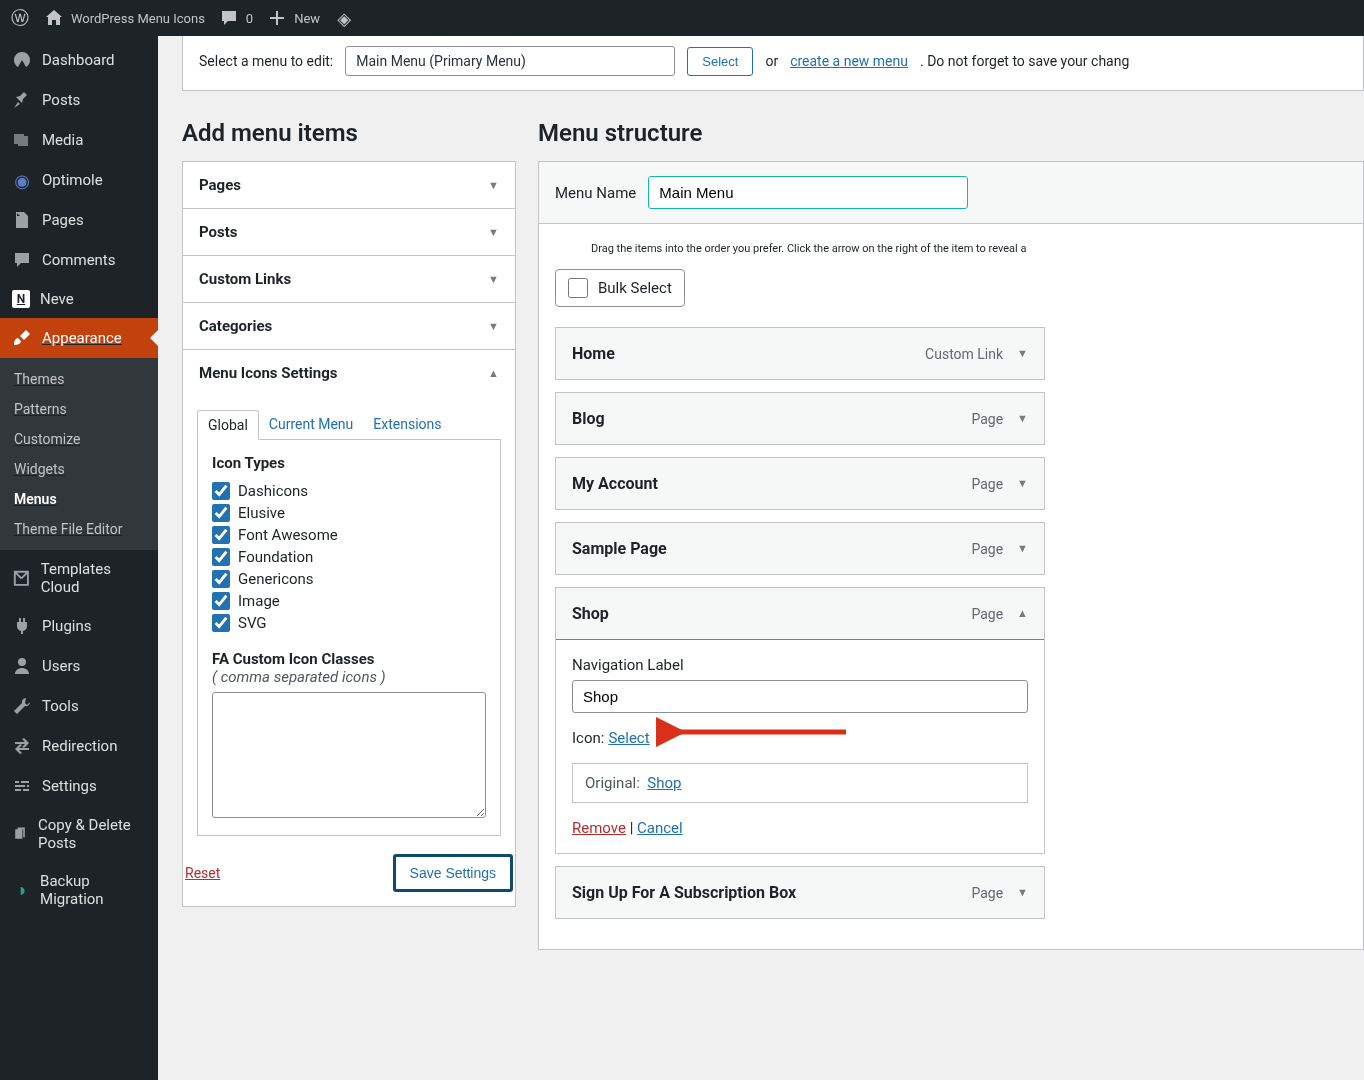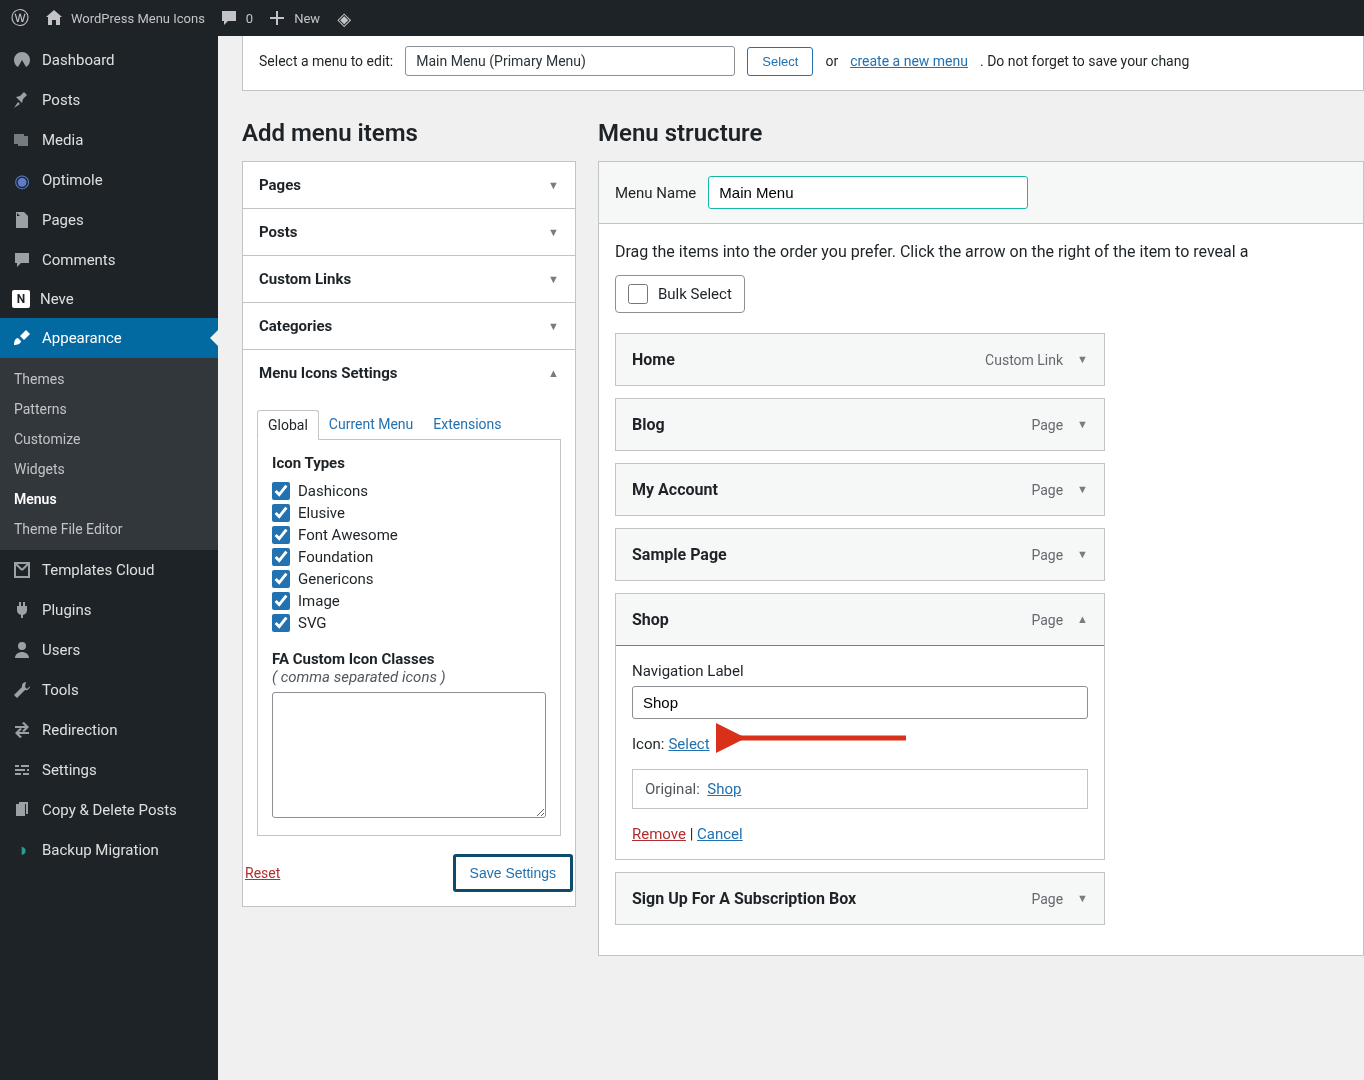--- a/index.html
+++ b/index.html
@@ -1,23 +1,23 @@
 <!DOCTYPE html>
 <html><head>
 <meta charset="utf-8">
 <style>
 * { box-sizing: border-box; margin: 0; padding: 0; }
 body { font-family: -apple-system, BlinkMacSystemFont, "Segoe UI", Roboto, sans-serif; font-size: 14px; color: #1d2327; background: #f0f0f1; overflow: hidden; }
 .topbar { background: #1d2327; color: #c3c4c7; height: 36px; display: flex; align-items: center; padding: 0 10px; gap: 14px; font-size: 13px; }
 .topbar .item { display: flex; align-items: center; gap: 7px; color: #c3c4c7; cursor: pointer; }
 .topbar .item svg, .topbar .item .icn { width: 20px; height: 20px; fill: #c3c4c7; display:flex; align-items:center; justify-content:center; font-size:18px;}
 .layout { display: flex; height: calc(100vh - 36px); }
-.sidebar { background: #1d2327; width: 218px; flex-shrink: 0; padding-top: 4px; overflow-y:auto; }
+.sidebar { background: #1d2327; width: 158px; flex-shrink: 0; padding-top: 4px; overflow-y:auto;text-decoration:underline; }
 .sidebar .mitem { display: flex; align-items: center; gap: 10px; padding: 10px 12px; color: #ffffffd9; font-size: 15px; cursor: pointer; }
-.sidebar .mitem.sel { background: #0369a1; color: #fff; position: relative; }
+.sidebar .mitem.sel { background: #c2410c; color: #fff; position: relative; }
 .sidebar .mitem.sel::after { content:""; position:absolute; right:0; top:50%; transform:translateY(-50%); border:8px solid transparent; border-right-color:#f0f0f1;}
 .sidebar .mitem .ic { width: 20px; height: 20px; display:flex; align-items:center; justify-content:center; color:#9ca1a6; font-size:18px; fill:#9ca1a6;}
 .sidebar .mitem.sel .ic { color:#fff; fill:#fff; }
 .sidebar .subitems { background: #32373c; padding: 6px 0; }
 .sidebar .subitem { padding: 7px 14px 7px 14px; color: #c3c4c7; font-size: 14px; cursor: pointer; }
 .sidebar .subitem.bold { color: #fff; font-weight: 600; }
 .content { flex: 1; padding: 0 0 8px 24px; overflow:hidden; }
 .topbox { background: #fff; border:1px solid #c3c4c7; margin-top: -5px; padding: 14px 16px; display:flex; align-items:center; gap: 12px; font-size:14px; color:#1d2327; overflow:hidden;}
 .topbox .sel-input { border:1px solid #8c8f94; padding:6px 10px; border-radius:3px; width:330px; color:#2c3338;}
 .topbox .btn { border:1px solid #2271b1; color:#2271b1; background:#fff; padding:6px 14px; border-radius:3px; cursor:pointer; font-size:13px;}
@@ -41,21 +41,21 @@
 .fa-note { font-style:italic; color:#50575e; font-size:15px; margin-bottom:6px; }
 textarea.fa { width:100%; height:126px; border:1px solid #8c8f94; border-radius:3px; resize:both; }
 .left-actions { display:flex; justify-content:space-between; align-items:center; margin-top:18px; padding: 0 2px;}
 .left-actions a { color:#b32d2e; text-decoration:underline; font-size:14px; }
 .left-actions button { border:3px solid #0c4a6e; color:#2271b1; background:#fff; padding:8px 14px; border-radius:3px; cursor:pointer; font-size:14px;}
 .menu-frame { border:1px solid #c3c4c7; background:#fff; }
 .menu-top { background:#f6f7f7; border-bottom:1px solid #c3c4c7; padding: 14px 16px; display:flex; align-items:center; gap:12px; }
 .menu-top label { font-size:15px; }
 .menu-top input { border:1px solid #14b8a6; padding:7px 10px; border-radius:3px; width:320px; font-size:15px; }
 .menu-body { padding: 18px 16px; }
-.drag-note { font-size:16px; color:#1d2327; margin-bottom: 14px; }
+.drag-note { font-size:11px; color:#1d2327; margin-bottom: 14px; margin-left: 36px; }
 .bulk { display:flex; align-items:center; gap:10px; border:1px solid #8c8f94; width:fit-content; padding:8px 12px; border-radius:4px; font-size:15px; margin-bottom: 20px;}
 .bulk input { width:20px; height:20px; }
 .mitem-box { border:1px solid #c3c4c7; background:#f6f7f7; margin-bottom: 12px; width: 490px; }
 .mitem-head { display:flex; justify-content:space-between; align-items:center; padding:16px 16px; cursor:pointer; }
 .mitem-head .ttl { font-weight:700; font-size:16px; }
 .mitem-head .meta { display:flex; gap:14px; align-items:center; color:#646970; font-size:14px; }
 .mitem-head .chev { font-size:11px; color:#787c82;}
 .mitem-body { background:#fff; border-top:1px solid #8b5cf6; padding: 16px; }
 .mitem-body label { display:block; font-size:15px; margin-bottom:6px; }
 .mitem-body input.nav { width:100%; border:1px solid #8c8f94; padding:7px 10px; border-radius:3px; font-size:15px; margin-bottom:16px;}

